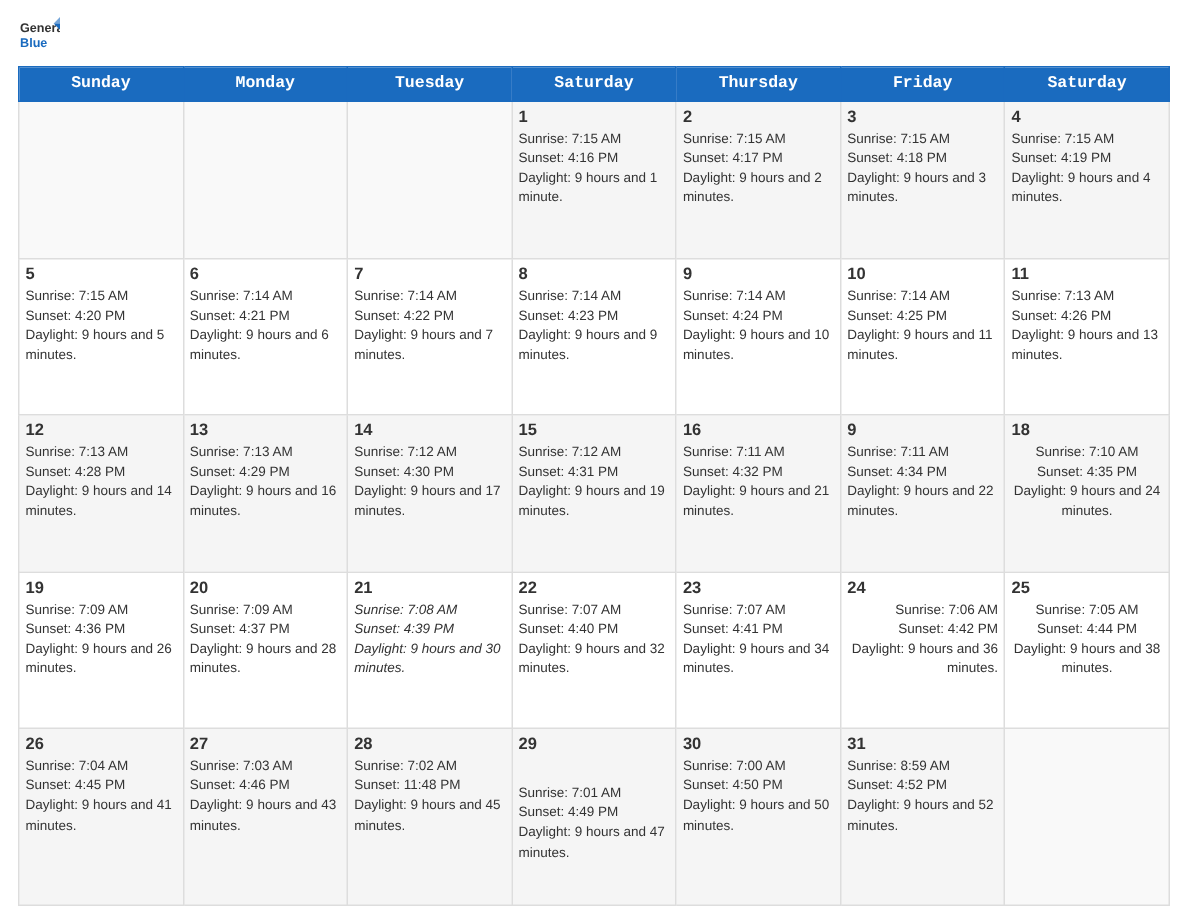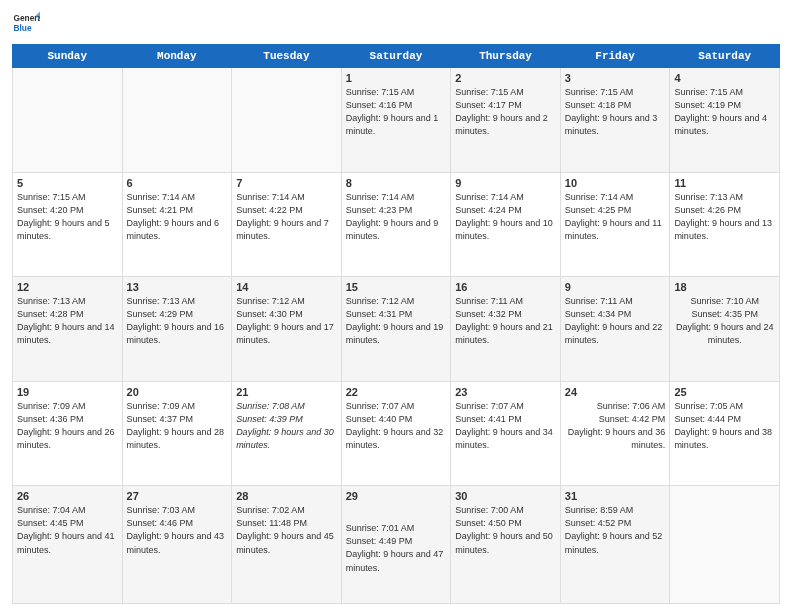--- a/index.html
+++ b/index.html
@@ -275,21 +275,21 @@
 Daylight: 9 hours and 34 minutes.</div>
           </td>
           <td>
             <span class="day-num">24</span>
             <div class="day-info" style="white-space: pre-line; text-align: right;">Sunrise: 7:06 AM
 Sunset: 4:42 PM
 Daylight: 9 hours and 36 minutes.</div>
           </td>
           <td>
             <span class="day-num">25</span>
-            <div class="day-info" style="white-space: pre-line;">Sunrise: 7:05 AM
+            <div class="day-info" style="white-space: pre-line; text-align: center;">Sunrise: 7:05 AM
 Sunset: 4:44 PM
 Daylight: 9 hours and 38 minutes.</div>
           </td>
         </tr>
         <tr>
           <td>
             <span class="day-num">26</span>
             <div class="day-info" style="white-space: pre-line;">Sunrise: 7:04 AM
 Sunset: 4:45 PM
 Daylight: 9 hours and 41 minutes.</div>

